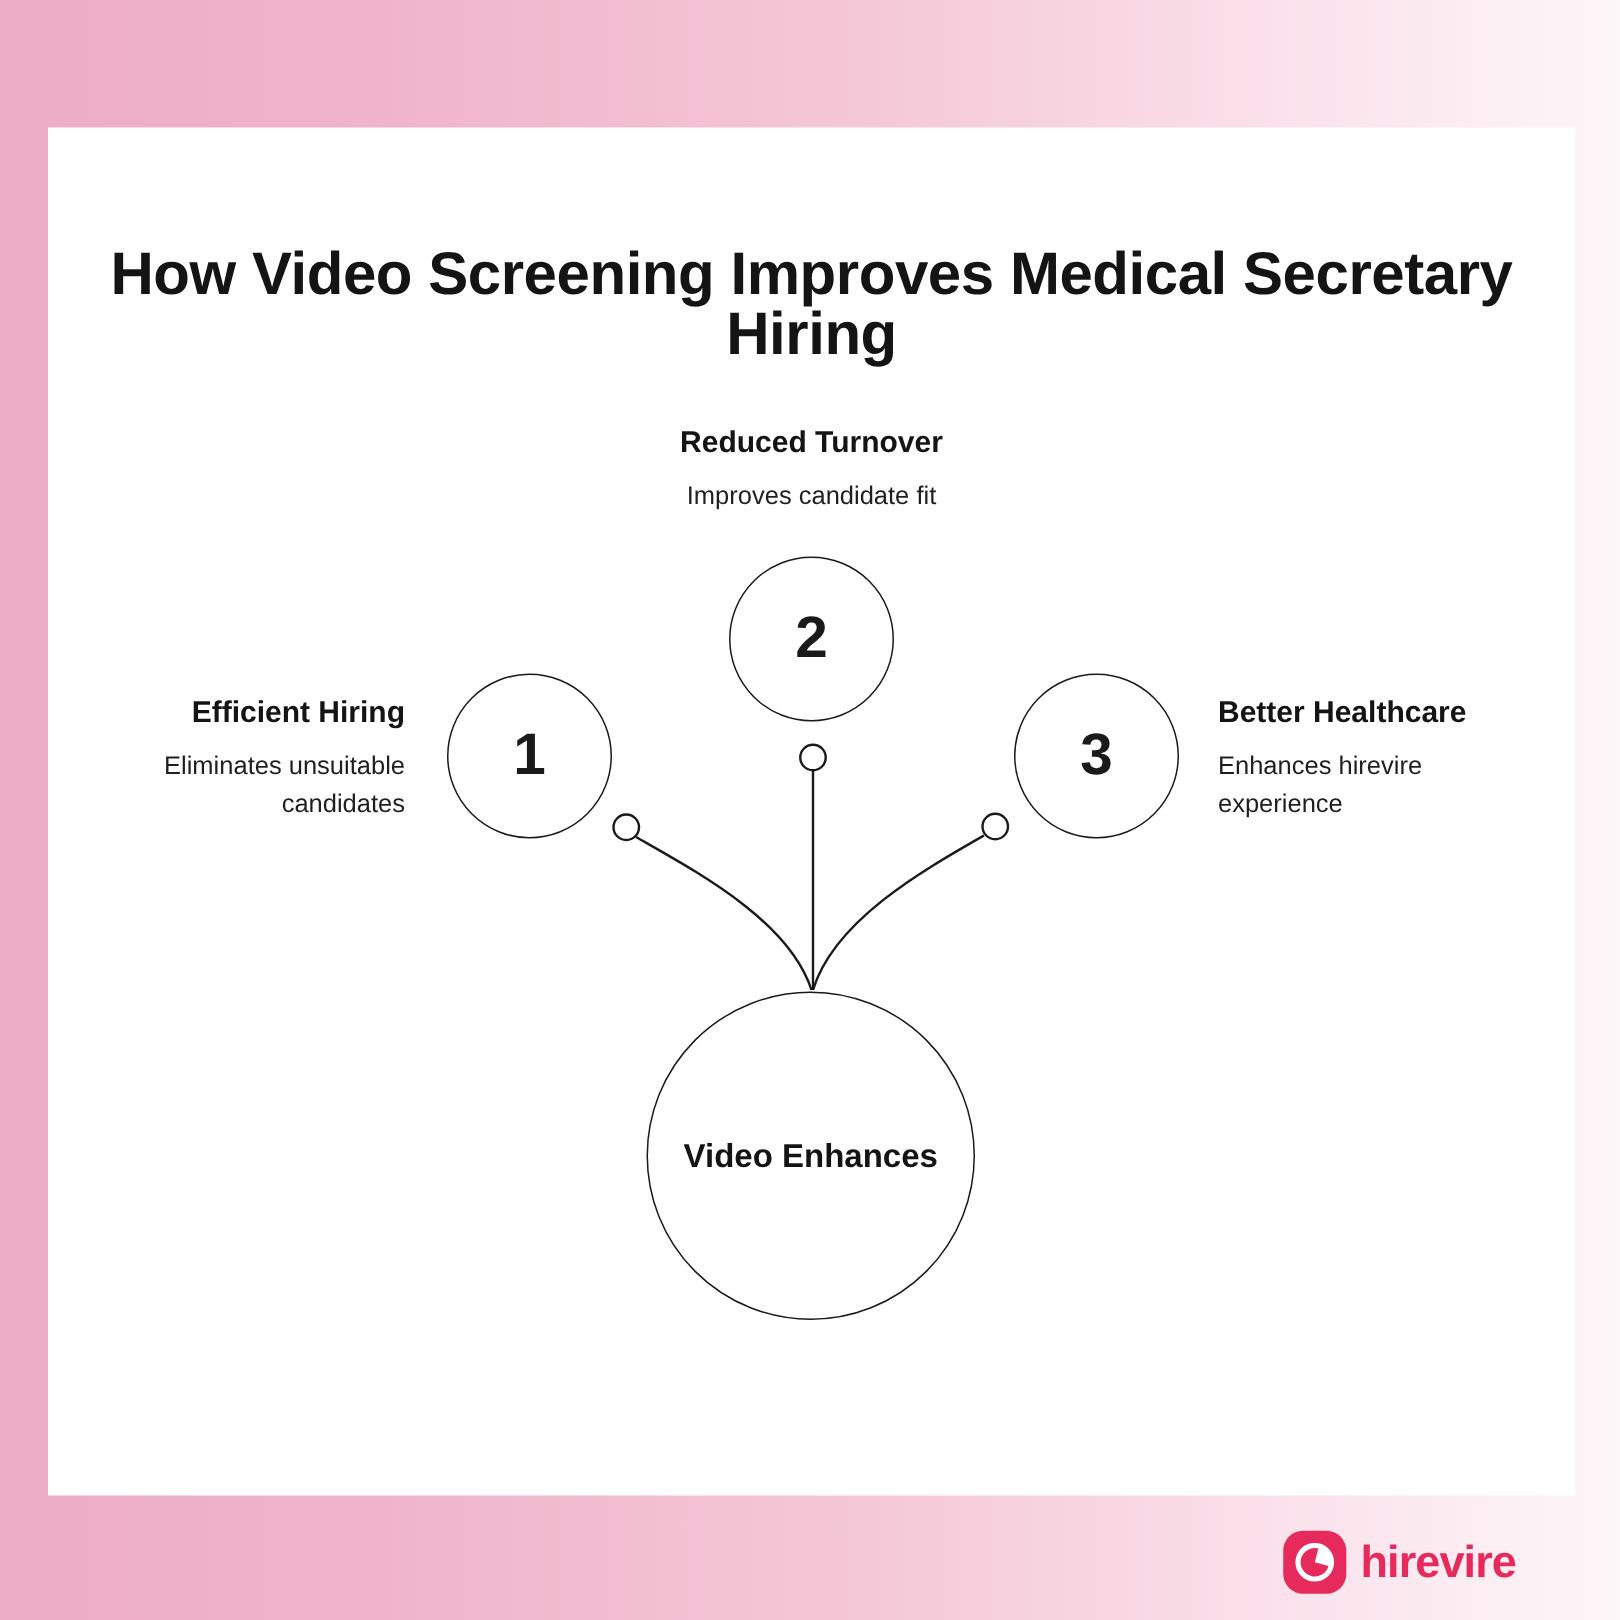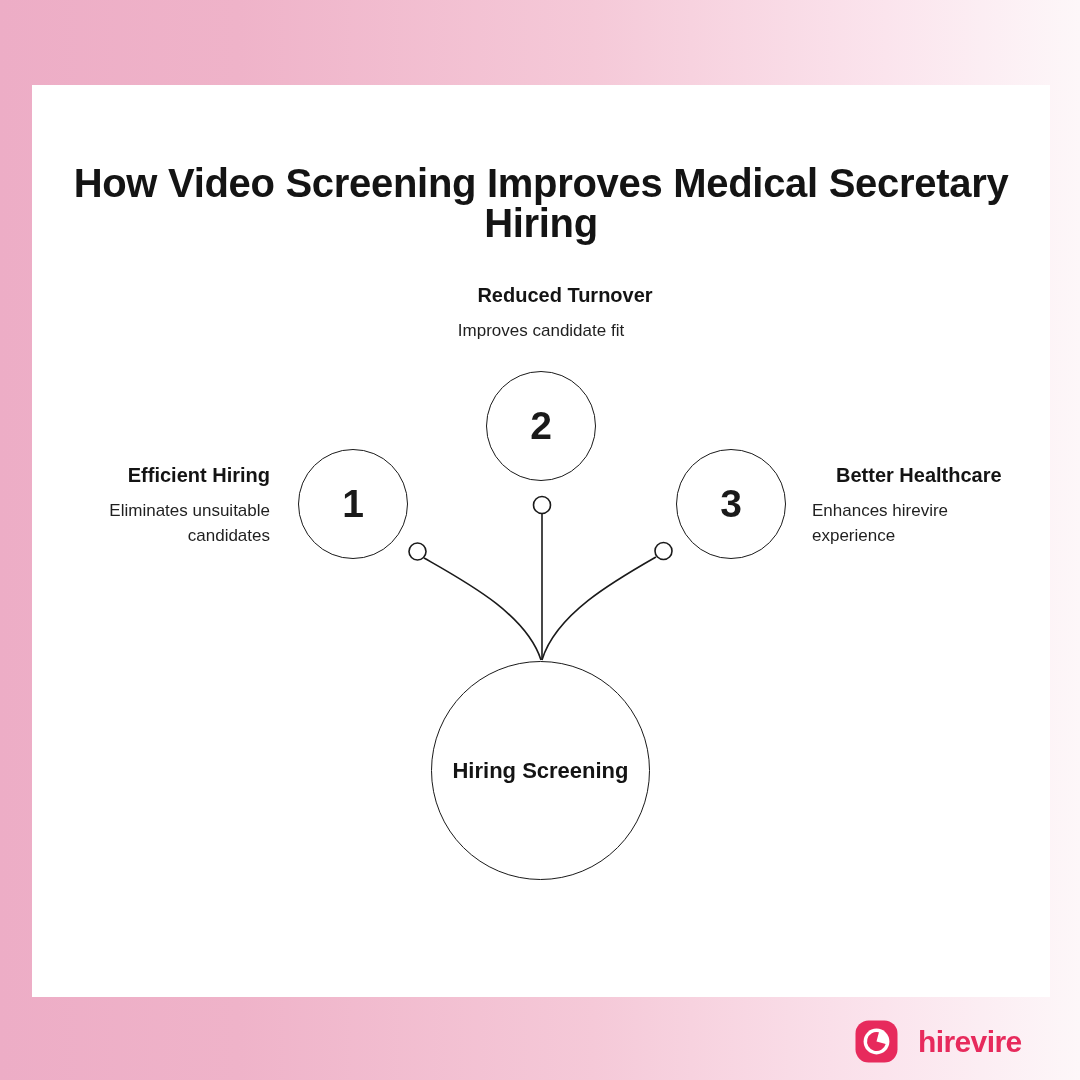--- a/index.html
+++ b/index.html
@@ -71,42 +71,41 @@
     font-weight: 700;
     color: #141414;
   }
   .node-title {
     position: absolute;
     margin: 0;
     font-size: 20px;
     font-weight: 700;
     line-height: 26px;
     color: #141414;
-    padding-left: 24px;
   }
   .node-desc {
     position: absolute;
     margin: 0;
     font-size: 17px;
     font-weight: 400;
     line-height: 25px;
     color: #1f1f1f;
   }
   .labels-top-title  { left: 32px; top: 282px; width: 1018px; text-align: center; }
   .labels-top-desc   { left: 32px; top: 318px; width: 1018px; text-align: center; }
   .labels-left-title { right: 810px; top: 462px; width: 300px; text-align: right; }
   .labels-left-desc  { right: 810px; top: 498px; width: 215px; text-align: right; }
   .labels-right-title{ left: 812px; top: 462px; width: 300px; text-align: left; }
   .labels-right-desc { left: 812px; top: 498px; width: 175px; text-align: left; }
   .logo {
     position: absolute;
     left: 855px; top: 1020px;
     display: flex;
     align-items: center;
-    gap: 20px;
+    gap: 9px;
   }
   .logo .wordmark {
     font-size: 30px;
     font-weight: 700;
     letter-spacing: -0.6px;
     color: #e72a5c;
   }
 </style>
 </head>
 <body>
@@ -139,21 +138,21 @@
   <p class="node-title labels-left-title">Efficient Hiring</p>
   <p class="node-desc  labels-left-desc">Eliminates unsuitable candidates</p>
 
   <p class="node-title labels-top-title">Reduced Turnover</p>
   <p class="node-desc  labels-top-desc">Improves candidate fit</p>
 
   <p class="node-title labels-right-title">Better Healthcare</p>
   <p class="node-desc  labels-right-desc">Enhances hirevire experience</p>
 
   <div class="big-circle">
-    <span class="label">Hiring Screening</span>
+    <span class="label">Video Enhances</span>
   </div>
 
   <div class="logo">
     <svg width="43" height="43" viewBox="0 0 44 44" aria-hidden="true">
       <rect x="0.5" y="0.5" width="43" height="43" rx="13.5" fill="#e72a5c"></rect>
       <circle cx="22" cy="22" r="13.2" fill="#ffffff"></circle>
       <path d="M 22 22 L 31.4 24.5 A 9.7 9.7 0 1 1 24.5 12.6 Z" fill="#e72a5c"></path>
     </svg>
     <span class="wordmark">hirevire</span>
   </div>

